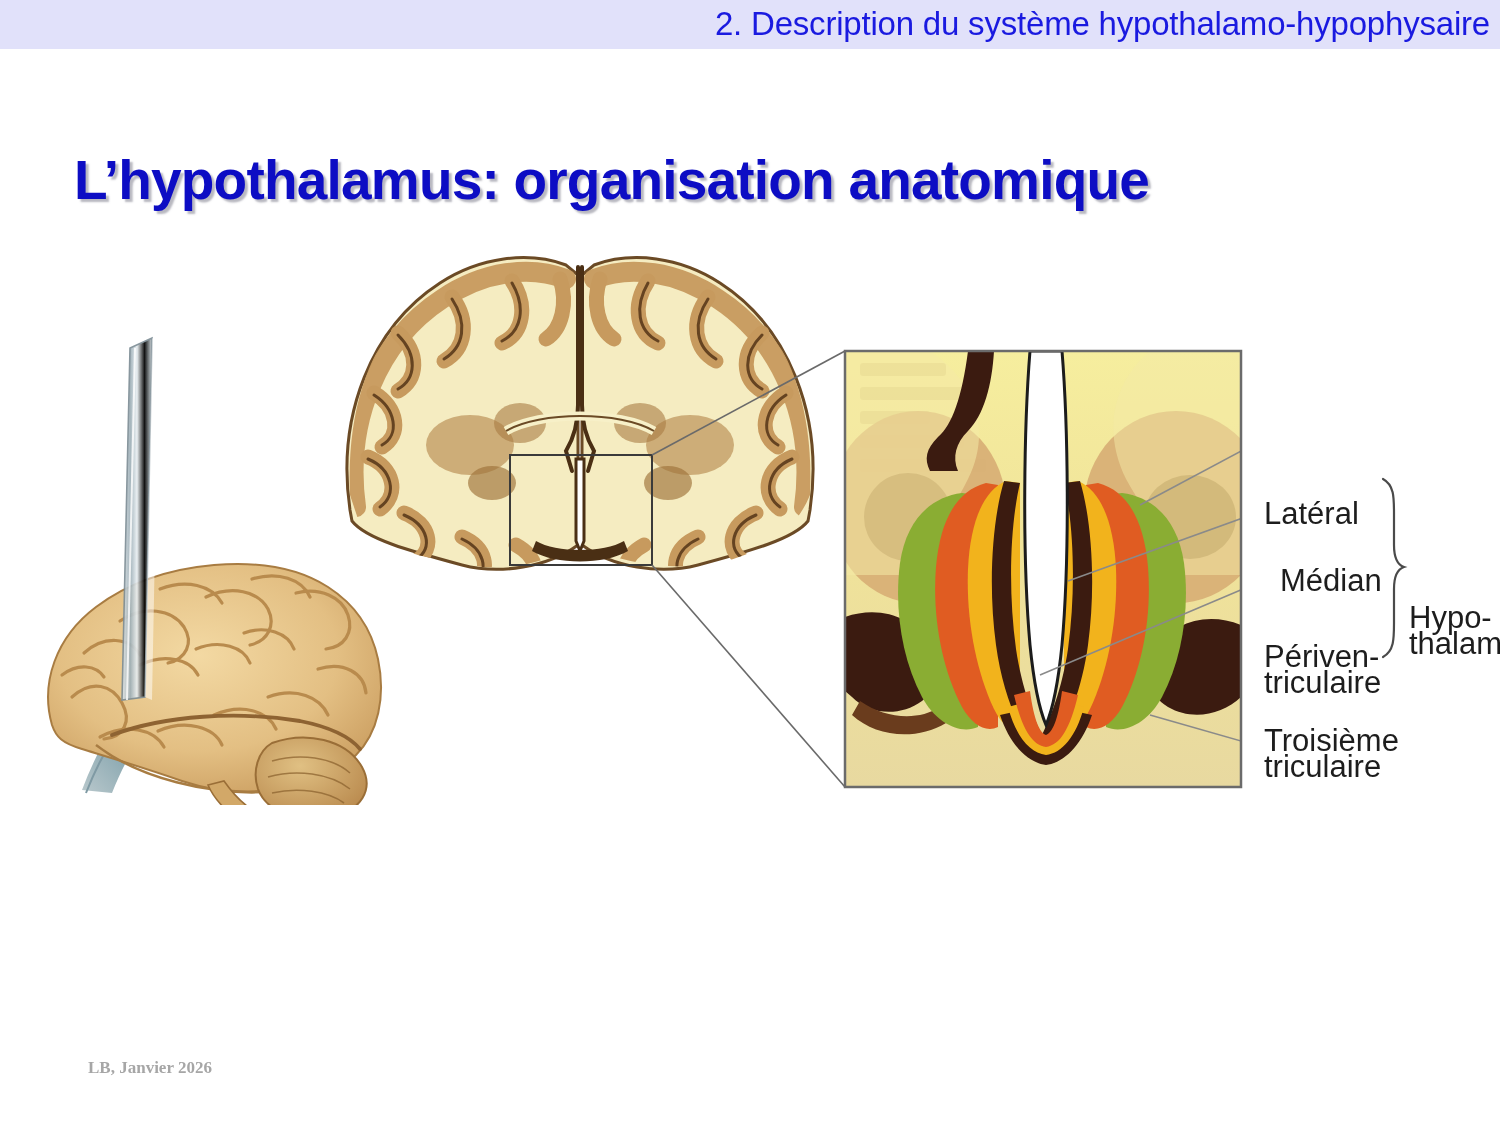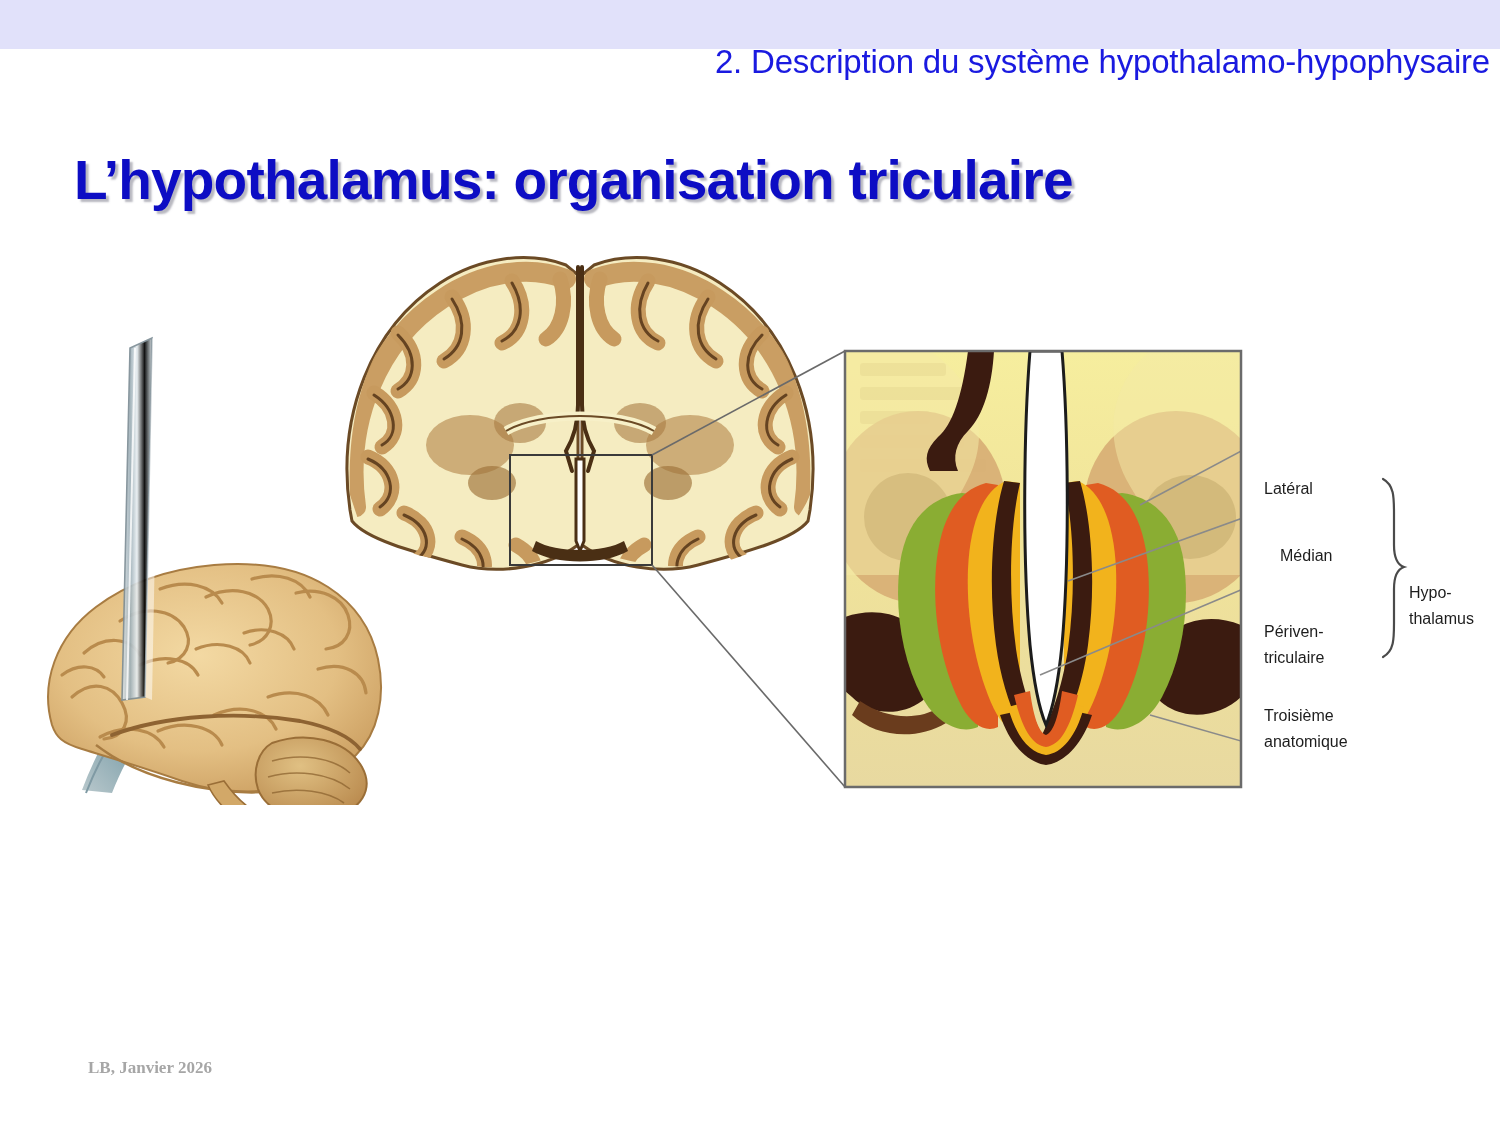--- a/index.html
+++ b/index.html
@@ -29,21 +29,20 @@
   .header-title {
     position: absolute;
     right: 10px;
     top: 2px;
     font-size: 33px;
     font-weight: 400;
     color: #1a1ae0;
     letter-spacing: -0.2px;
     white-space: nowrap;
     line-height: 44px;
-    margin-top: 38px;
   }
 
   
   .slide-title {
     position: absolute;
     left: 74px;
     top: 148px;
     font-size: 55px;
     font-weight: bold;
     color: #0d0dc4;
@@ -77,40 +76,41 @@
   .label-block {
     position: absolute;
     left: 1264px;
     top: 470px;
     width: 236px;
     height: 300px;
   }
   .anno-label {
     position: absolute;
     font-family: "Liberation Sans", sans-serif;
-    font-size: 16px;
+    font-size: 31px;
     color: #1d1d1d;
     line-height: 26px;
     white-space: pre-line;
+    margin-top: 25px;
   }
   .anno-lateral    { left: 0px;  top: 6px; }
   .anno-median     { left: 16px;  top: 73px; }
   .anno-periven    { left: 0px;  top: 149px; }
   .anno-troisieme  { left: 0px;  top: 233px; }
   .anno-hypo       { left: 145px; top: 110px; }
 
   svg { display: block; }
 </style>
 </head>
 <body>
 
 <div class="header-band"></div>
 <div class="header-title">2. Description du système hypothalamo-hypophysaire</div>
 
-<div class="slide-title">L’hypothalamus: organisation triculaire</div>
+<div class="slide-title">L’hypothalamus: organisation anatomique</div>
 
 <div class="figure-stage">
   <svg width="1500" height="560" viewBox="0 0 1500 560">
     <defs>
       <linearGradient id="gradArrow" x1="0" y1="1" x2="1" y2="0">
         <stop offset="0%" stop-color="#b9c8cc"></stop>
         <stop offset="55%" stop-color="#4e7f8e"></stop>
         <stop offset="100%" stop-color="#22505f"></stop>
       </linearGradient>
       <linearGradient id="gradPlane" x1="0" y1="0" x2="1" y2="0">
@@ -381,19 +381,19 @@
 
 <div class="label-block">
   <div class="anno-label anno-lateral">Latéral</div>
 
   <div class="anno-label anno-median">Médian</div>
 
   <div class="anno-label anno-periven">Périven-
 triculaire</div>
 
   <div class="anno-label anno-troisieme">Troisième
-anatomique</div>
+triculaire</div>
 
   <div class="anno-label anno-hypo">Hypo-
 thalamus</div>
 </div>
 
 <div class="footer-note">LB, Janvier 2026</div>
 
 </body></html>

